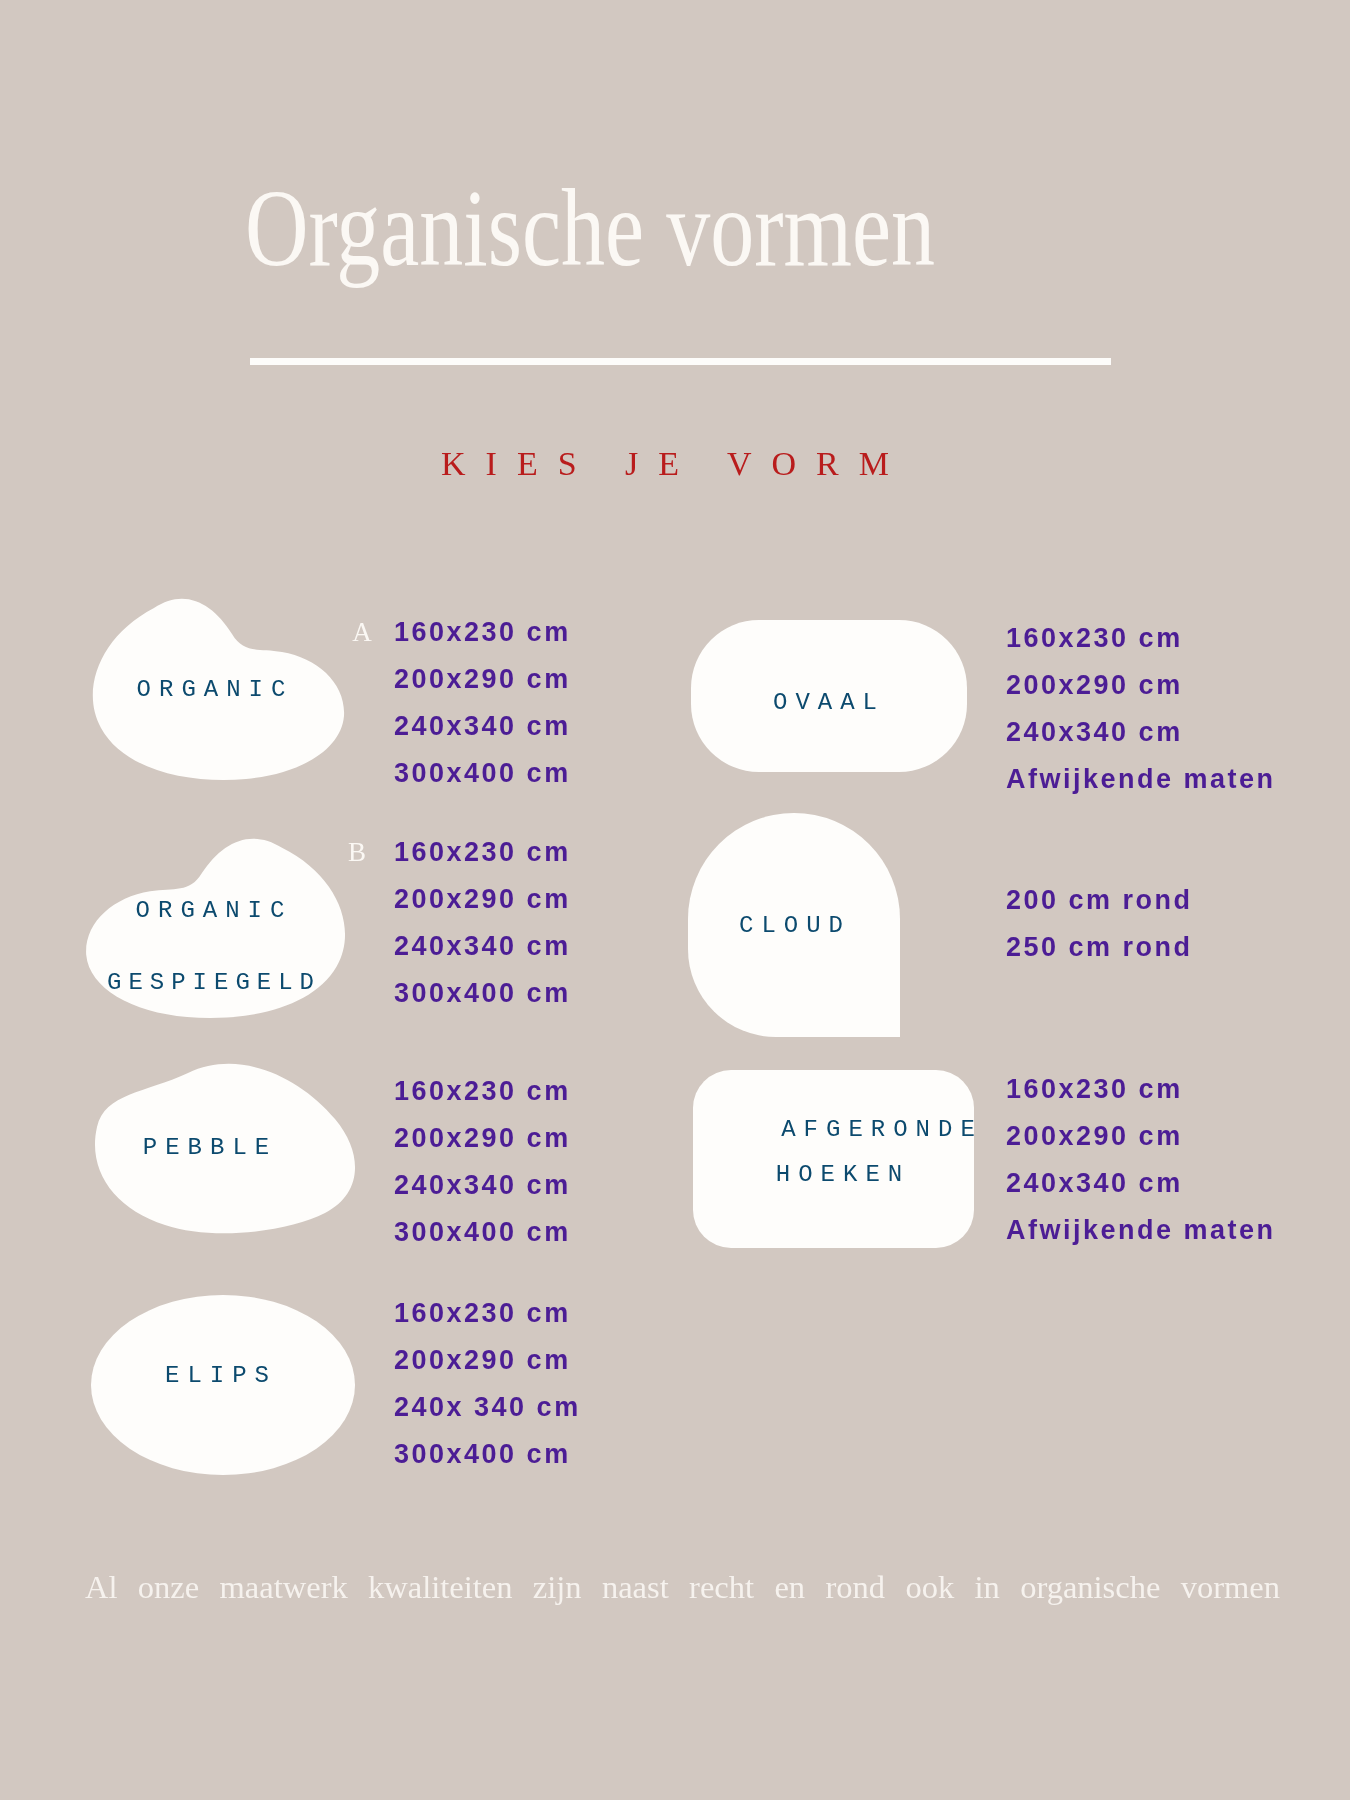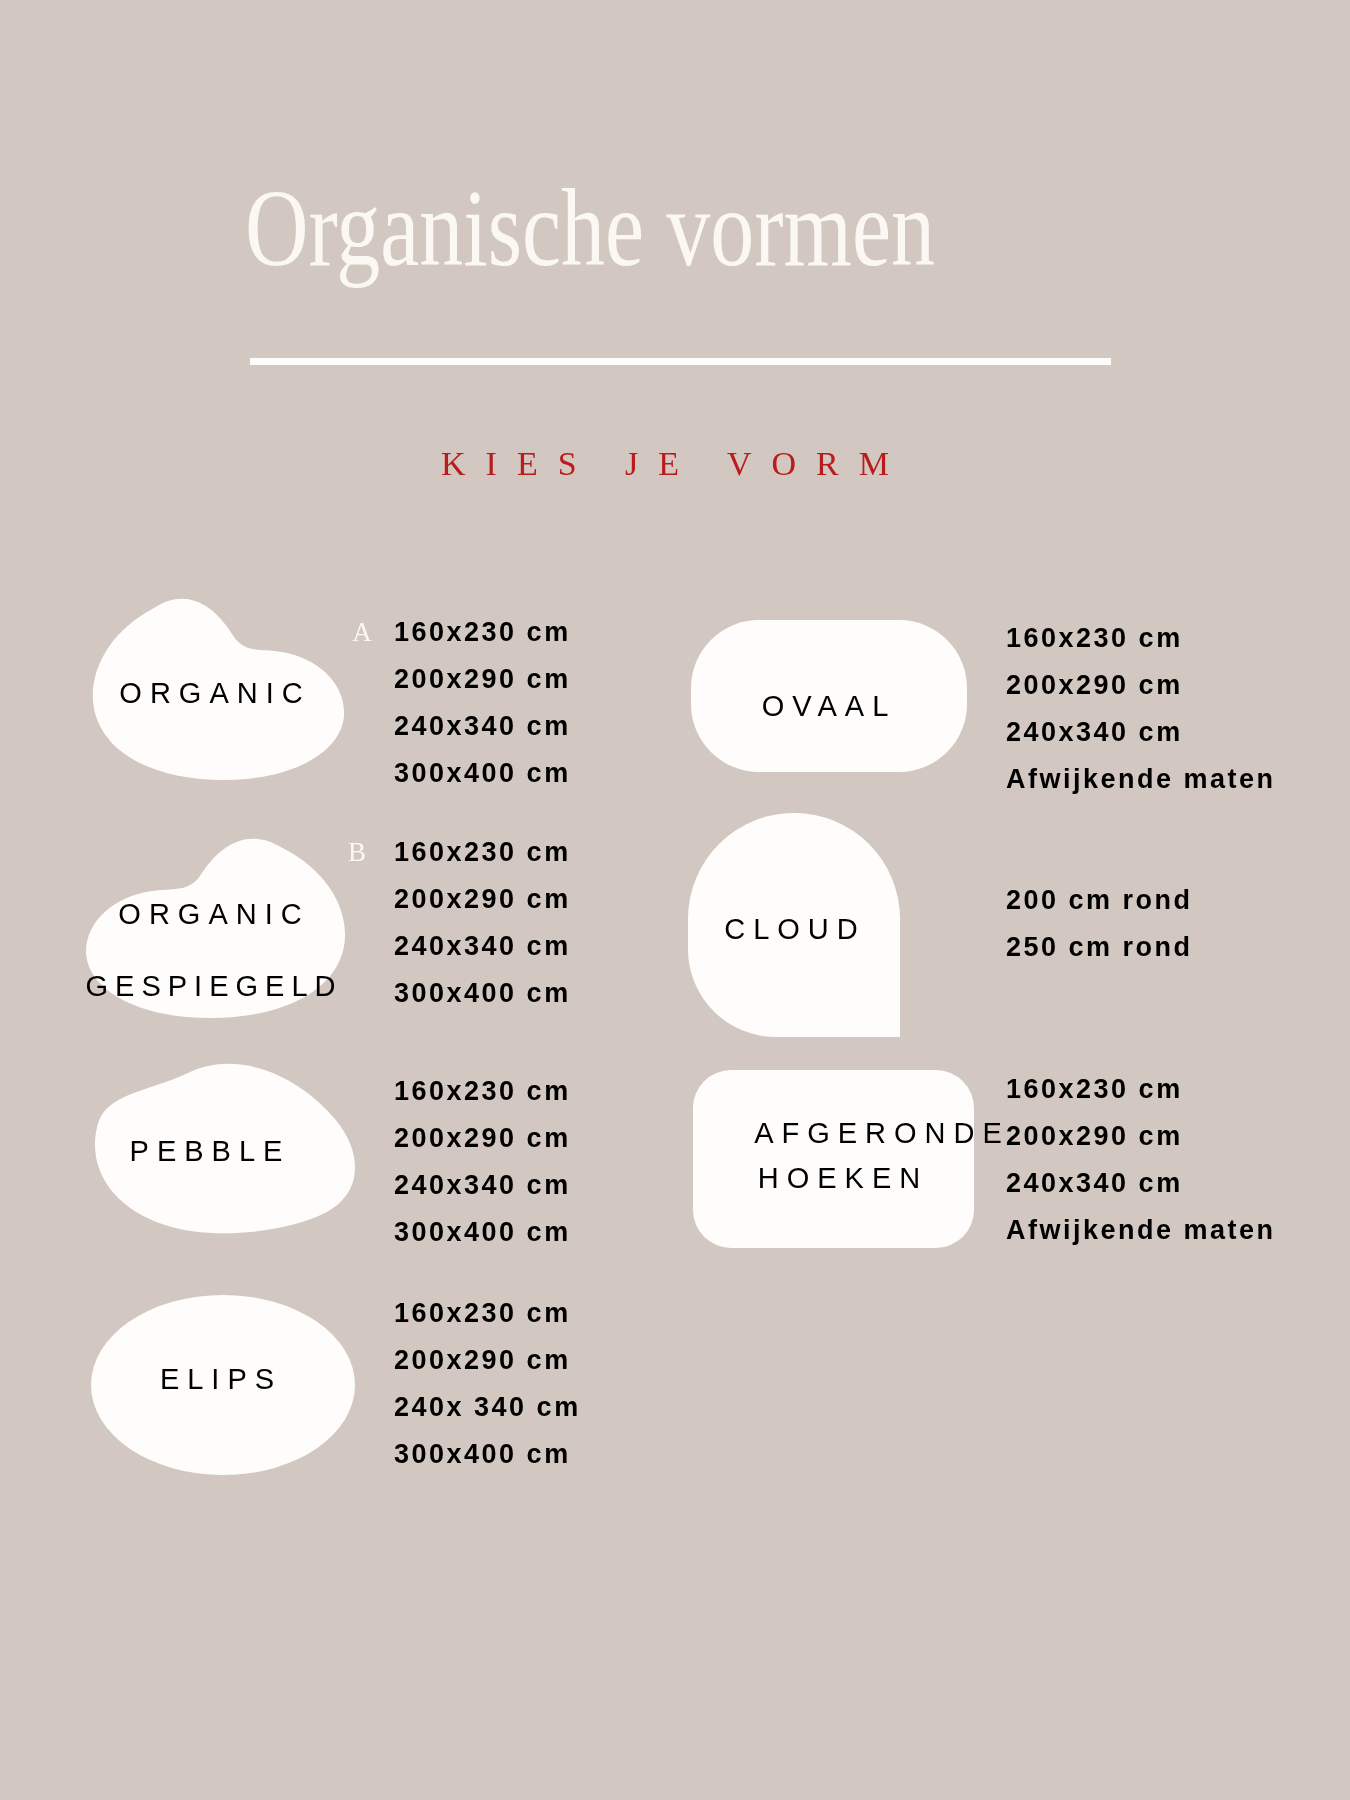--- a/index.html
+++ b/index.html
@@ -34,42 +34,42 @@
     font-size:34px;line-height:1.2;
     letter-spacing:20px;
     color:#b91c1c;
     white-space:nowrap;
   }
   .shape{position:absolute;}
   .shape svg{display:block;width:100%;height:100%;}
   .shape-css{position:absolute;background:#fefdfb;}
   .shape-label{
     position:absolute;
-    font-family:Liberation Sans, sans-serif;
-    font-size:29px;line-height:1.2;
+    font-family:Liberation Mono, monospace;
+    font-size:24px;line-height:1.2;
     letter-spacing:8px;
-    color:#000000;
+    color:#0c4a6e;
     text-align:center;
     white-space:nowrap;
   }
   .shape-label.tight{letter-spacing:7px;margin-top:32px;}
   .marker{
     position:absolute;
     width:32px;
     font-size:27px;line-height:46px;
     color:#fbf8f4;
     text-align:center;
   }
   .sizes{
     position:absolute;
     font-family:"Liberation Sans", sans-serif;
     font-weight:700;
     font-size:27px;line-height:47px;
     letter-spacing:2.5px;
-    color:#000000;
+    color:#4c1d95;
     white-space:nowrap;
   }
   .footer{
     position:absolute;
     left:85px;top:1562px;width:1195px;
     font-size:32.5px;line-height:50px;
     color:#f6f2ee;
   }
   .footer .l1{text-align:justify;text-align-last:justify;}
   .footer .l2{text-align:left;}
@@ -154,15 +154,16 @@
   <div class="shape-label" style="left:752px;top:1116px;width:260px;">AFGERONDE</div>
   <div class="shape-label" style="left:713px;top:1161px;width:260px;">HOEKEN</div>
   <div class="sizes" style="left:1006px;top:1066px;">
     <div>160x230 cm</div>
     <div>200x290 cm</div>
     <div>240x340 cm</div>
     <div>Afwijkende maten</div>
   </div>
 
   <div class="footer">
+    <div class="l1">Al onze maatwerk kwaliteiten zijn naast recht en rond ook in organische vormen</div>
   </div>
 
 </div>
 
 </body></html>

